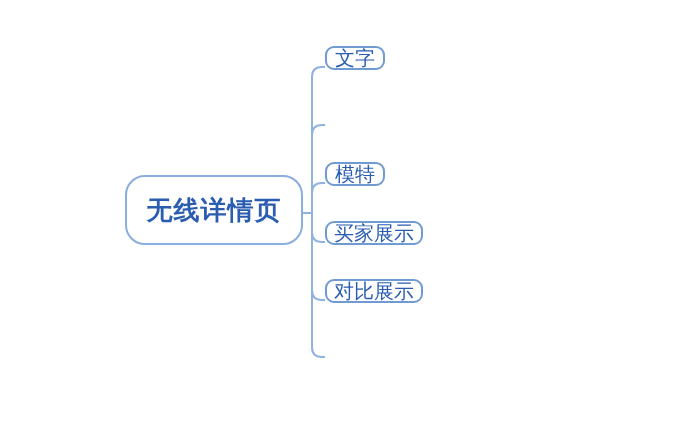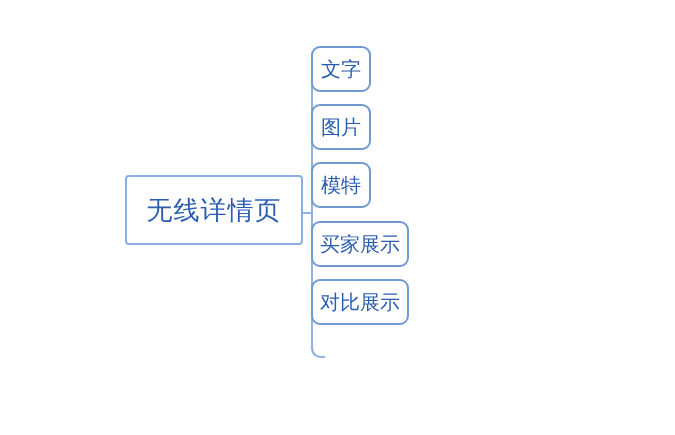--- a/index.html
+++ b/index.html
@@ -34,30 +34,31 @@
     justify-content:center;
     background:var(--node-fill);
     color:var(--text);
     box-sizing:border-box;
     white-space:nowrap;
     cursor:default;
   }
   .node.root{
     left:125px;top:175px;width:178px;height:70px;
     border:2px solid var(--root-border);
-    border-radius:4px;
+    border-radius:20px;
     font-size:26px;
     letter-spacing:1px;
+    font-weight:bold;
   }
   .node.child{
     border:2px solid var(--node-border);
     border-radius:9px;
     font-size:20px;
-    height:46px;
-    left:311px;
+    height:24px;
+    left:325px;
   }
   .node.small{width:60px;}
   .node.wide{width:98px;}
   .c0{top:46px;}
   .c1{top:104px;}
   .c2{top:162px;}
   .c3{top:221px;}
   .c4{top:279px;text-align:center;}
   .c5{top:336px;}
 </style>
@@ -76,23 +77,20 @@
   </svg>
 
   <div class="node root">
     <span>无线详情页</span>
   </div>
 
   <div class="node child small c0">
     <span>文字</span>
   </div>
 
-  <div class="node child small c1">
-    <span>图片</span>
-  </div>
 
   <div class="node child small c2">
     <span>模特</span>
   </div>
 
   <div class="node child wide c3">
     <span>买家展示</span>
   </div>
 
   <div class="node child wide c4">

